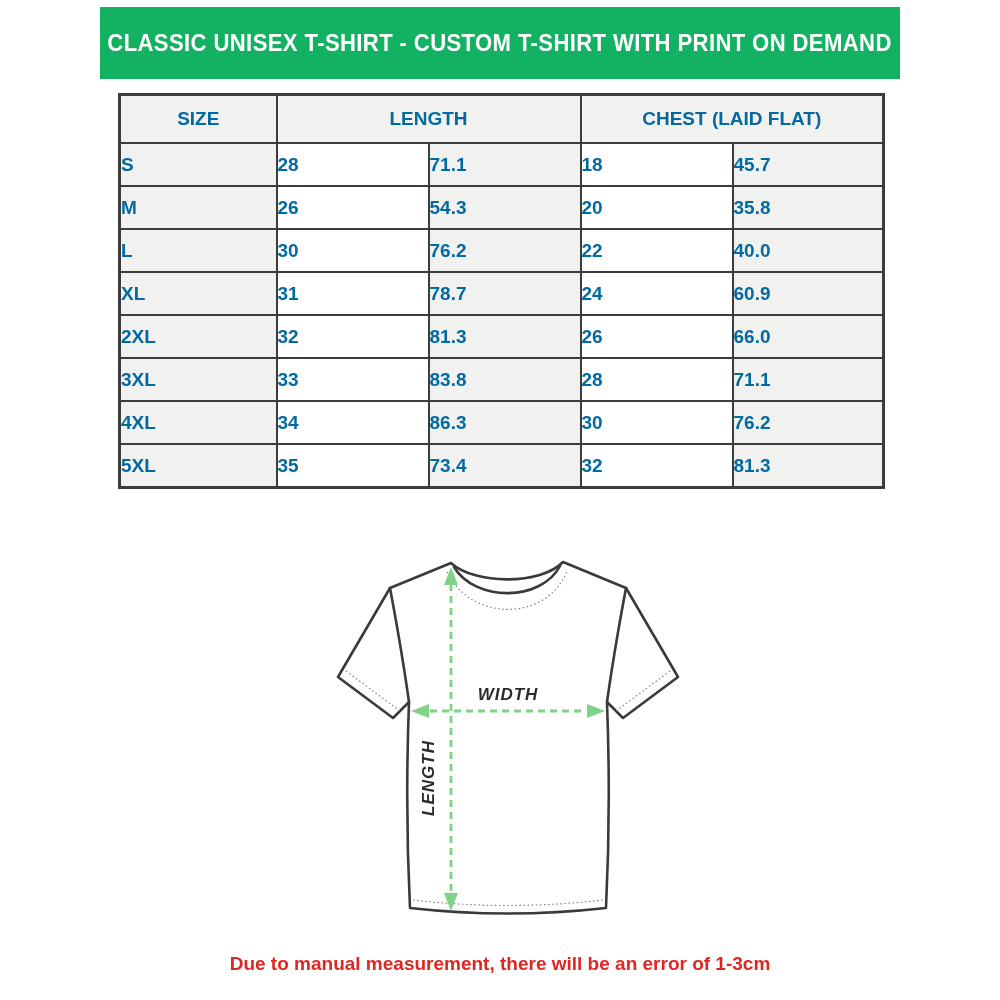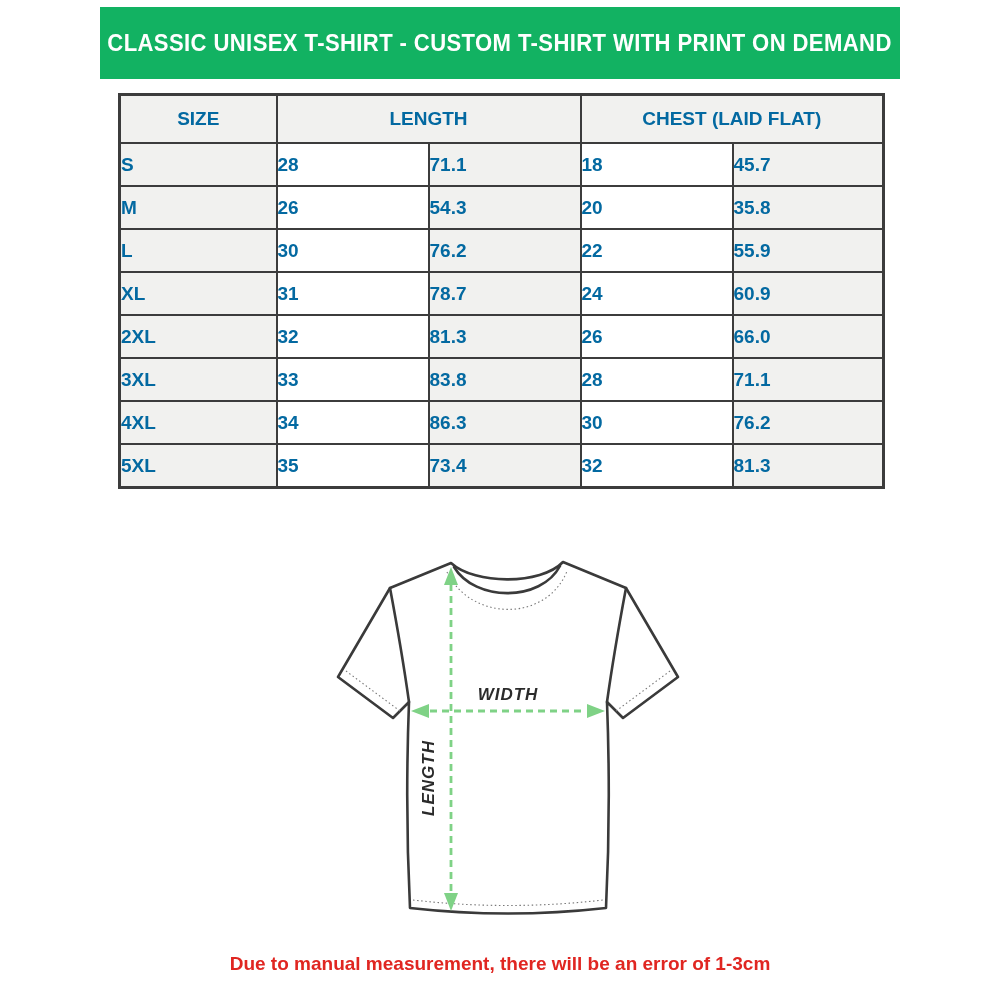--- a/index.html
+++ b/index.html
@@ -117,21 +117,21 @@
             <td class="in-cell">26</td>
             <td class="cm-cell">54.3</td>
             <td class="in-cell">20</td>
             <td class="cm-cell">35.8</td>
           </tr>
           <tr>
             <td class="size-cell">L</td>
             <td class="in-cell">30</td>
             <td class="cm-cell">76.2</td>
             <td class="in-cell">22</td>
-            <td class="cm-cell">55.9</td>
+            <td class="cm-cell">40.0</td>
           </tr>
           <tr>
             <td class="size-cell">XL</td>
             <td class="in-cell">31</td>
             <td class="cm-cell">78.7</td>
             <td class="in-cell">24</td>
             <td class="cm-cell">60.9</td>
           </tr>
           <tr>
             <td class="size-cell">2XL</td>

